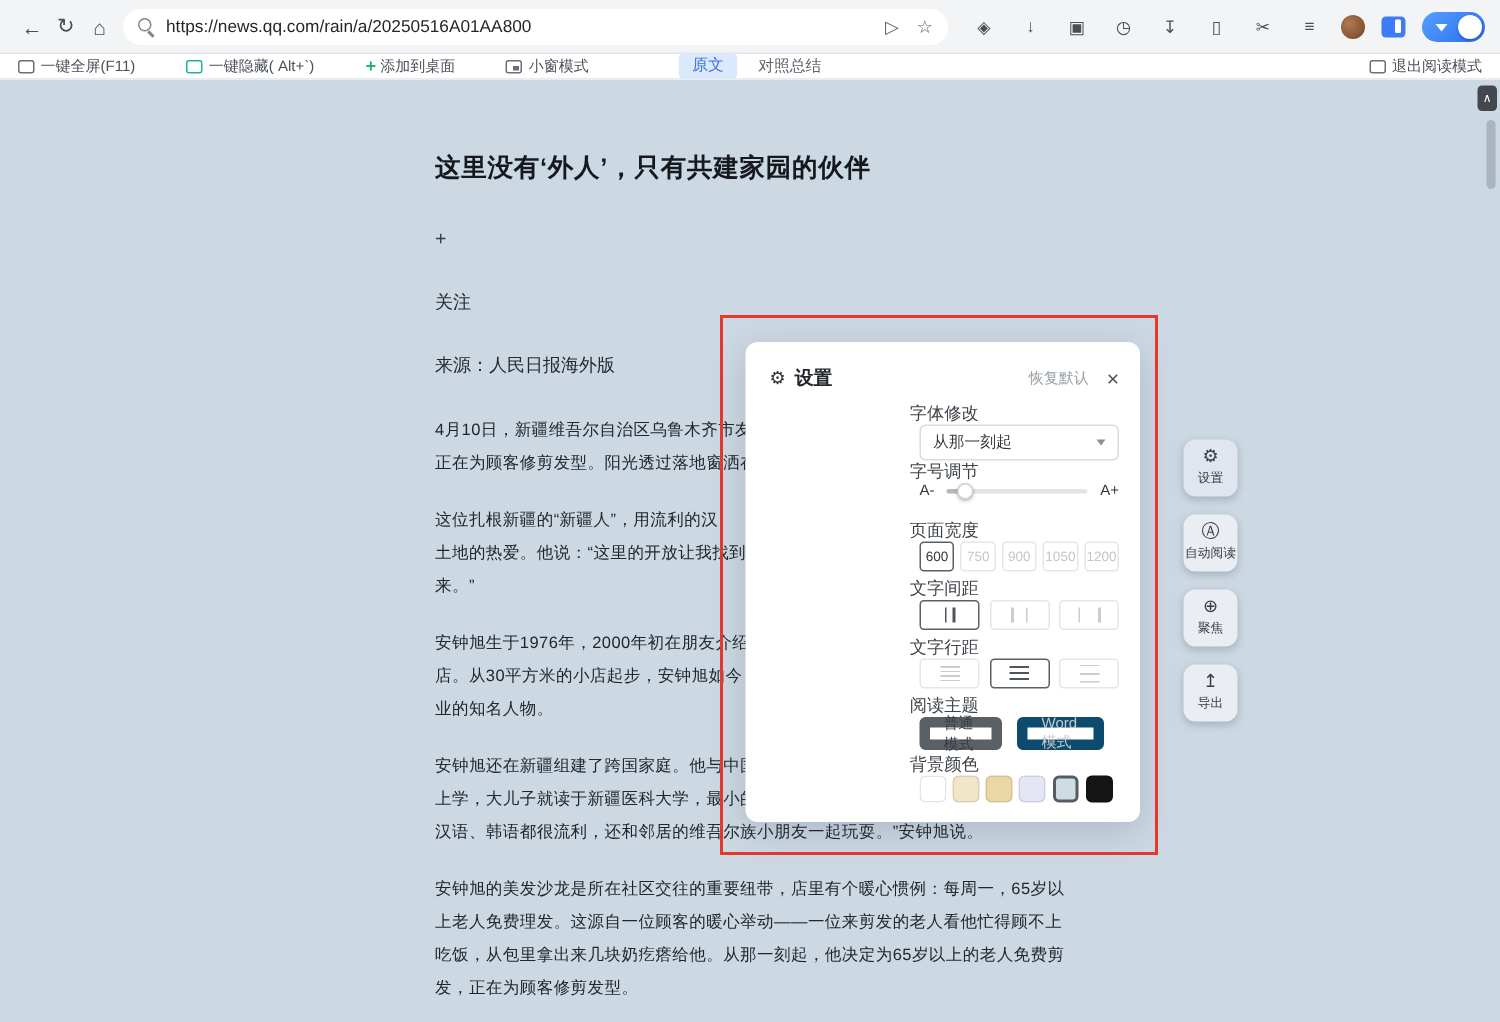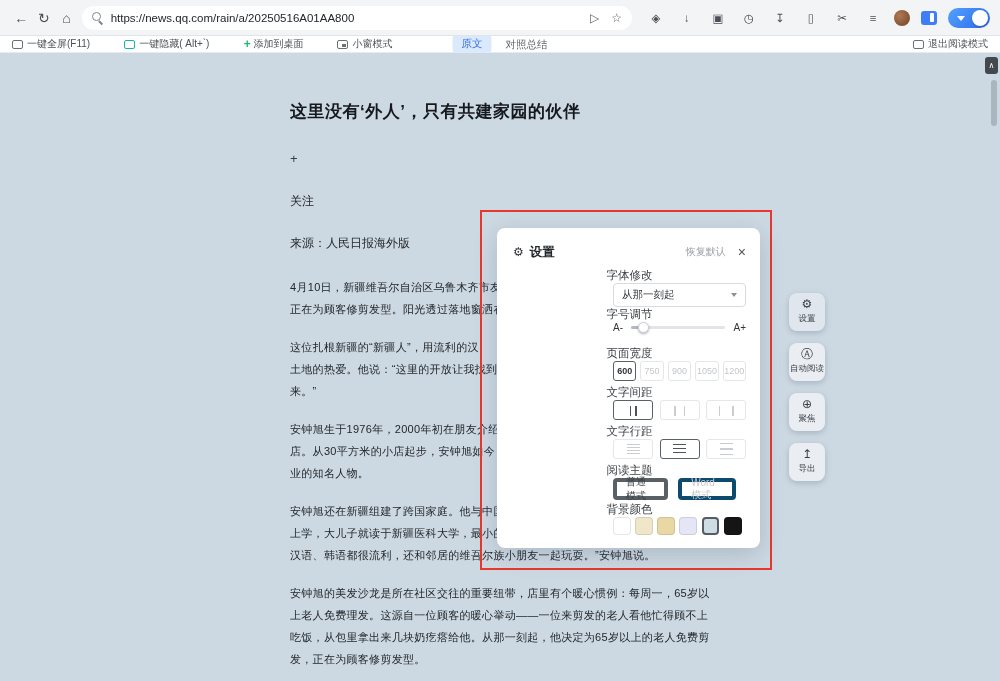--- a/index.html
+++ b/index.html
@@ -85,32 +85,32 @@
            border-top:4px solid #8b9096; margin-left:auto; }
   .slider-ctrl { font-size:10px; color:#33373c; }
   .track { flex:1; height:3px; border-radius:2px; background:#e2e4e7; margin:0 8px; position:relative; }
   .fill { position:absolute; left:0; top:0; bottom:0; border-radius:2px; background:#b3b9bf; }
   .thumb { position:absolute; top:-4.5px; width:11px; height:11px; border-radius:50%; background:#fff;
            border:1px solid #ccd0d4; box-shadow:0 1px 2.5px rgba(0,0,0,.3); margin-left:-5px; }
   .w-btn { flex:1; height:20px; margin-right:4px; border:1px solid #e4e6e8; border-radius:3px;
            background:#fff; font-size:9px; color:#c3c6ca; display:flex; align-items:center;
            justify-content:center; }
   .w-btn:last-child { margin-right:0; }
-  .w-btn.sel { border-color:#596066; color:#33373c; font-weight:700;text-align:right; }
+  .w-btn.sel { border-color:#596066; color:#33373c; font-weight:400;text-align:right; }
   .sp-ctrl { justify-content:space-between; }
   .sp-btn { width:40px; height:20px; border:1px solid #e4e6e8; border-radius:3px; background:#fff;
             color:#c9ccd0; display:flex; align-items:center; justify-content:center; }
   .sp-btn.sel { border-color:#596066; color:#50555b; }
   .vb { display:inline-block; }
   .vb::before, .vb::after { content:""; display:inline-block; width:1.5px; height:10px;
                             background:currentColor; vertical-align:middle; }
   .vb::before { margin-right:var(--g); }
   .hb { display:inline-block; width:13px; height:var(--h);
         background:repeating-linear-gradient(to bottom, currentColor 0 1.2px, transparent 1.2px var(--s)); }
-  .th-btn { height:22px; padding:0 9px; border:4px solid #0c4a6e; border-radius:4px; background:#fff;
+  .th-btn { height:22px; padding:0 9px; border:7px solid #0c4a6e; border-radius:4px; background:#fff;
             font-size:10px; color:#c6c9cd; display:flex; align-items:center; margin-right:10px; }
   .th-btn.sel { border-color:#596066; color:#3a3e44; }
   .sw { width:18px; height:18px; border-radius:4px; margin-right:4.5px;
         box-shadow:inset 0 0 0 1px rgba(0,0,0,.10); }
   .sw.sel { box-shadow:none; border:2px solid #565c63; }
 
   
   .side { position:absolute; left:789px; top:240px; width:36px; display:flex; flex-direction:column;
           gap:12px; z-index:7; }
   .side-btn { width:36px; background:#eaeef3; border-radius:8px; box-shadow:0 2px 6px rgba(60,80,110,.28);

